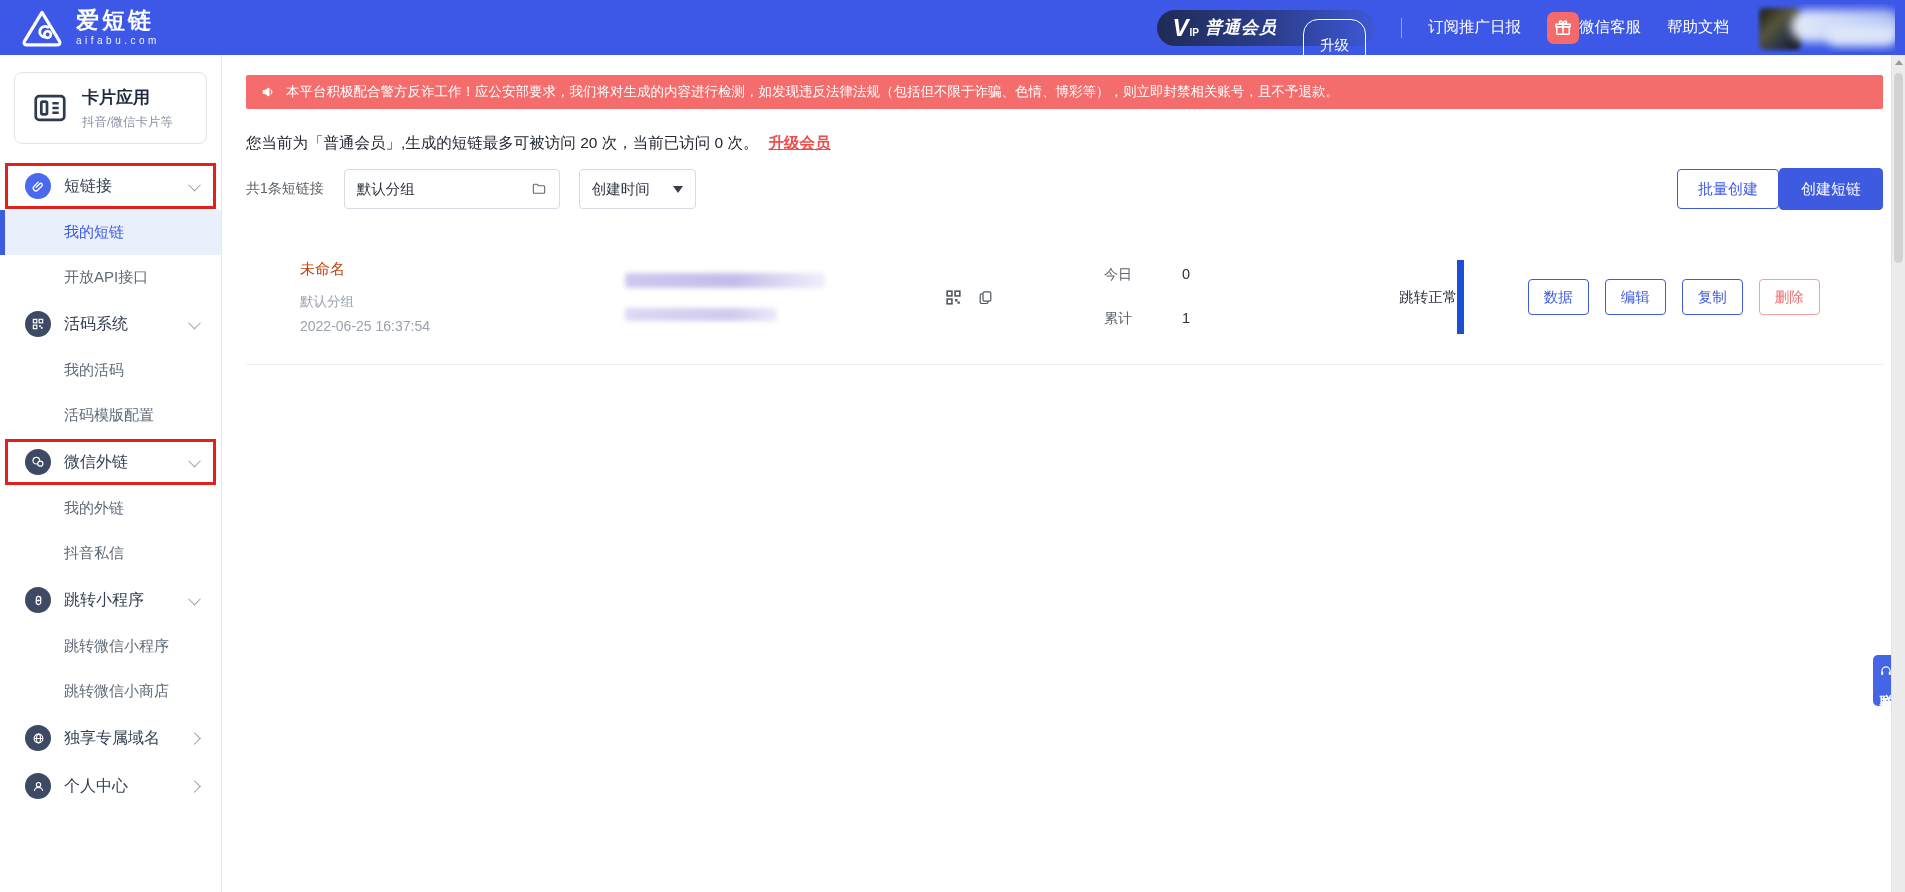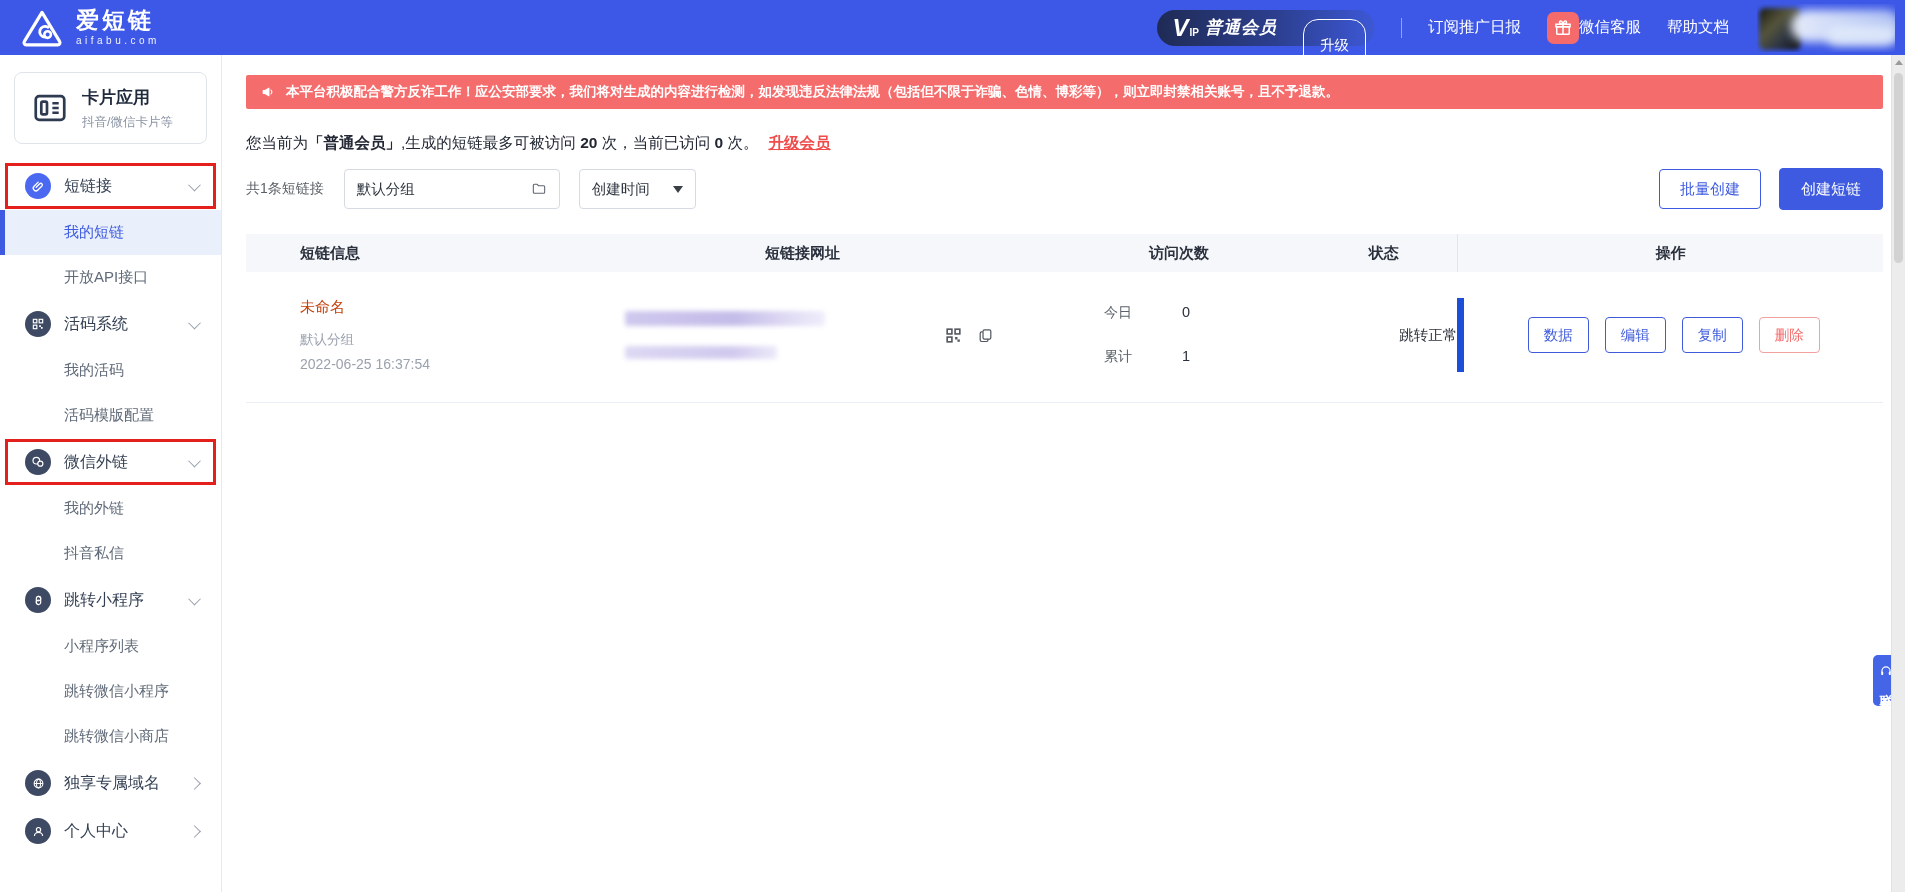--- a/index.html
+++ b/index.html
@@ -56,32 +56,32 @@
   .m-sub.active::before{ content:''; position:absolute; left:0; top:0; bottom:0; width:5px; background:var(--accent); }
   .chev{ margin-left:auto; width:9px; height:9px; border-right:1.6px solid #98a0ac; border-bottom:1.6px solid #98a0ac; flex:none; }
   .chev.down{ transform:rotate(45deg) translate(-1px,-1px); }
   .chev.right{ transform:rotate(-45deg); }
   .annotated::after{ content:''; position:absolute; left:5px; right:5px; top:1px; bottom:1px;
     border:3px solid #e3201b; pointer-events:none; }
 
   
   .main{ flex:1; padding:20px 22px 0 24px; overflow:hidden; }
   .banner{ height:34px; background:var(--danger); border-radius:2px; color:#fff; font-size:13.5px;
-    display:flex; align-items:center; gap:10px; padding:2px 14px; white-space:nowrap;font-weight:bold; }
+    display:flex; align-items:center; gap:10px; padding:2px 14px; white-space:nowrap; }
   .member-line{ margin-top:24px; font-size:15.5px; color:#222733; }
-  .member-line b{ font-weight:700; }
+  .member-line b{ font-weight:400; }
   .upgrade-link{ color:#ef4c4c; font-weight:700; text-decoration:underline; margin-left:10px; cursor:pointer; }
   .toolbar{ margin-top:14px; display:flex; align-items:center; }
   .tb-count{ font-size:14px; color:#5a6066; margin-right:20px; }
   .select{ height:40px; border:1px solid #d6dae2; border-radius:4px; background:#fff; display:flex; align-items:center;
     justify-content:space-between; padding:0 12px; font-size:14.5px; color:#2b323d; cursor:pointer; }
   .select.group{ width:216px; }
   .select.time{ width:117px; margin-left:19px; }
   .caret-down{ width:0; height:0; border:5px solid transparent; border-top:7px solid #3a3f47; margin-top:6px; }
-  .tb-btns{ margin-left:auto; display:flex; align-items:center; gap:18px; }
+  .tb-btns{ margin-left:auto; display:flex; align-items:center; }
   .btn-outline{ height:40px; padding:0 20px; background:#fff; border:1px solid var(--accent); color:var(--accent);
     border-radius:4px; font-size:15px; cursor:pointer; font-family:inherit; }
   .btn-primary{ height:42px; padding:0 21px; background:var(--accent); border:1px solid var(--accent); color:#fff;
     border-radius:4px; font-size:15px; cursor:pointer; font-family:inherit; }
 
   
   .table{ margin-top:24px; }
   .t-head,.t-row{ display:grid; grid-template-columns:19% 30% 16% 9% 26%; }
   .t-head{ height:38px; background:#f6f7fa; align-items:center; }
   .th{ font-size:15px; font-weight:700; color:#2a313d; text-align:center; }
@@ -244,23 +244,20 @@
             <span class="g-icon">
               <svg viewBox="0 0 24 24" width="15" height="15">
                 <path d="M12 5.5a3.5 3.5 0 0 1 3.5 3.5v6a3.5 3.5 0 1 1-3.5-3.5" fill="none" stroke="#fff" stroke-width="1.9" stroke-linecap="round"></path>
                 <path d="M12 18.5A3.5 3.5 0 0 1 8.5 15V9a3.5 3.5 0 1 1 3.5 3.5" fill="none" stroke="#fff" stroke-width="1.9" stroke-linecap="round"></path>
               </svg>
             </span>
             <span class="m-label">跳转小程序</span>
             <span class="chev down"></span>
           </div>
           <div class="m-sub">
-            <span class="m-label">小程序列表</span>
-          </div>
-          <div class="m-sub">
             <span class="m-label">跳转微信小程序</span>
           </div>
           <div class="m-sub">
             <span class="m-label">跳转微信小商店</span>
           </div>
           <div class="m-group">
             <span class="g-icon">
               <svg viewBox="0 0 24 24" width="15" height="15">
                 <g fill="none" stroke="#fff" stroke-width="1.7">
                   <circle cx="12" cy="12" r="7"></circle>
@@ -316,27 +313,20 @@
           <span>创建时间</span>
           <span class="caret-down"></span>
         </div>
         <div class="tb-btns">
           <button class="btn-outline">批量创建</button>
           <button class="btn-primary">创建短链</button>
         </div>
       </div>
 
       <div class="table">
-        <div class="t-head" id="thead">
-            <span class="th c0">短链信息</span>
-            <span class="th c1">短链接网址</span>
-            <span class="th c2">访问次数</span>
-            <span class="th c3">状态</span>
-            <span class="th c4">操作</span>
-          </div>
         <div class="t-row">
           <div class="cell1">
             <span class="link-name">未命名</span>
             <span class="link-group">默认分组</span>
             <span class="link-time">2022-06-25 16:37:54</span>
           </div>
           <div class="cell2">
             <div class="url-blurs">
               <div class="url-line1"></div>
               <div class="url-line2"></div>

